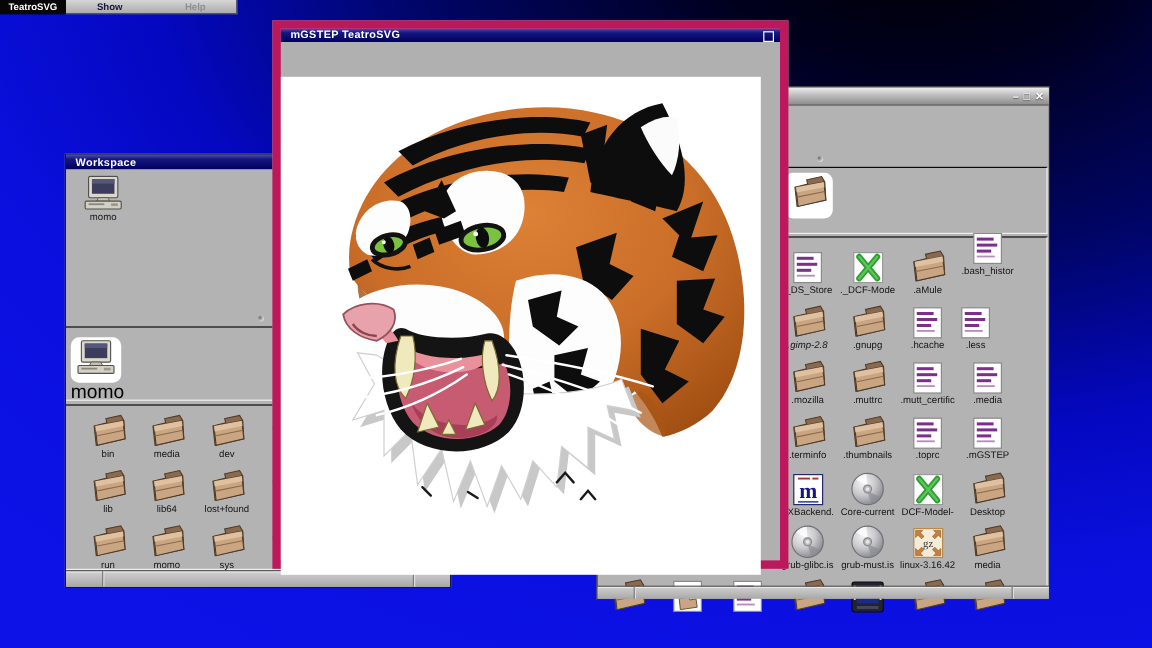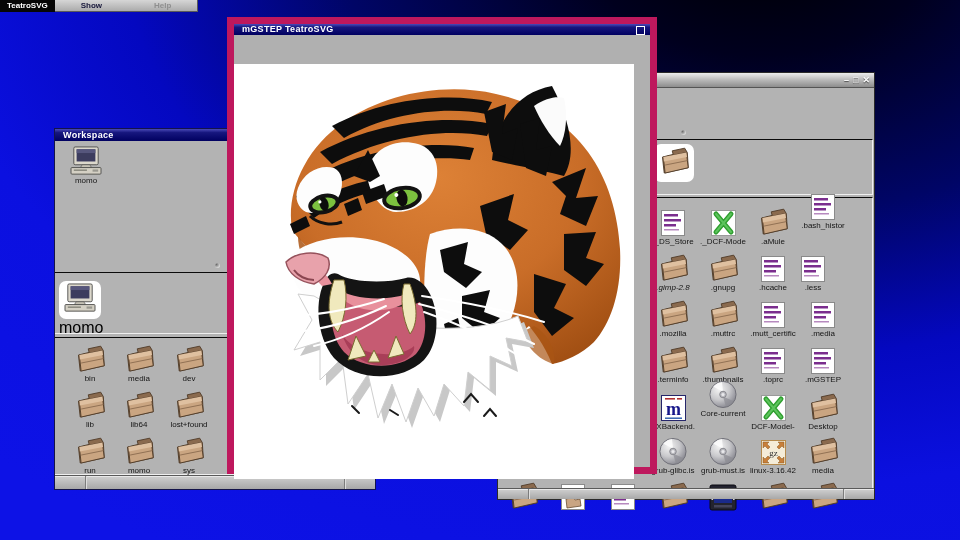--- a/index.html
+++ b/index.html
@@ -471,21 +471,21 @@
             <g fill="#b03030">
               <rect x="5" y="4" width="10" height="1.6"></rect>
               <rect x="17" y="4" width="5" height="1.6"></rect>
             </g>
             <text x="13.5" y="21" font-size="18" font-weight="bold" font-family="Liberation Serif, serif" fill="#16168a" text-anchor="middle">m</text>
             <rect x="5" y="23.5" width="17" height="1.4" fill="#2a5aaa"></rect>
           </svg>
         </div>
         <div class="lbl">AXBackend.</div>
       </div>
-      <div class="cell" style="left: 201px; top: 304px; width: 48px;">
+      <div class="cell" style="left: 201px; top: 317px; width: 48px;">
         <div class="ic" style="height: 32px;">
           <svg width="30" height="29" viewBox="0 0 30 30">
             <defs>
               <radialGradient id="cdg" cx="35%" cy="30%" r="80%">
                 <stop offset="0" stop-color="#f4f4f4"></stop>
                 <stop offset=".5" stop-color="#c9c9cc"></stop>
                 <stop offset=".8" stop-color="#9b9ba2"></stop>
                 <stop offset="1" stop-color="#7d7d85"></stop>
               </radialGradient>
             </defs>

